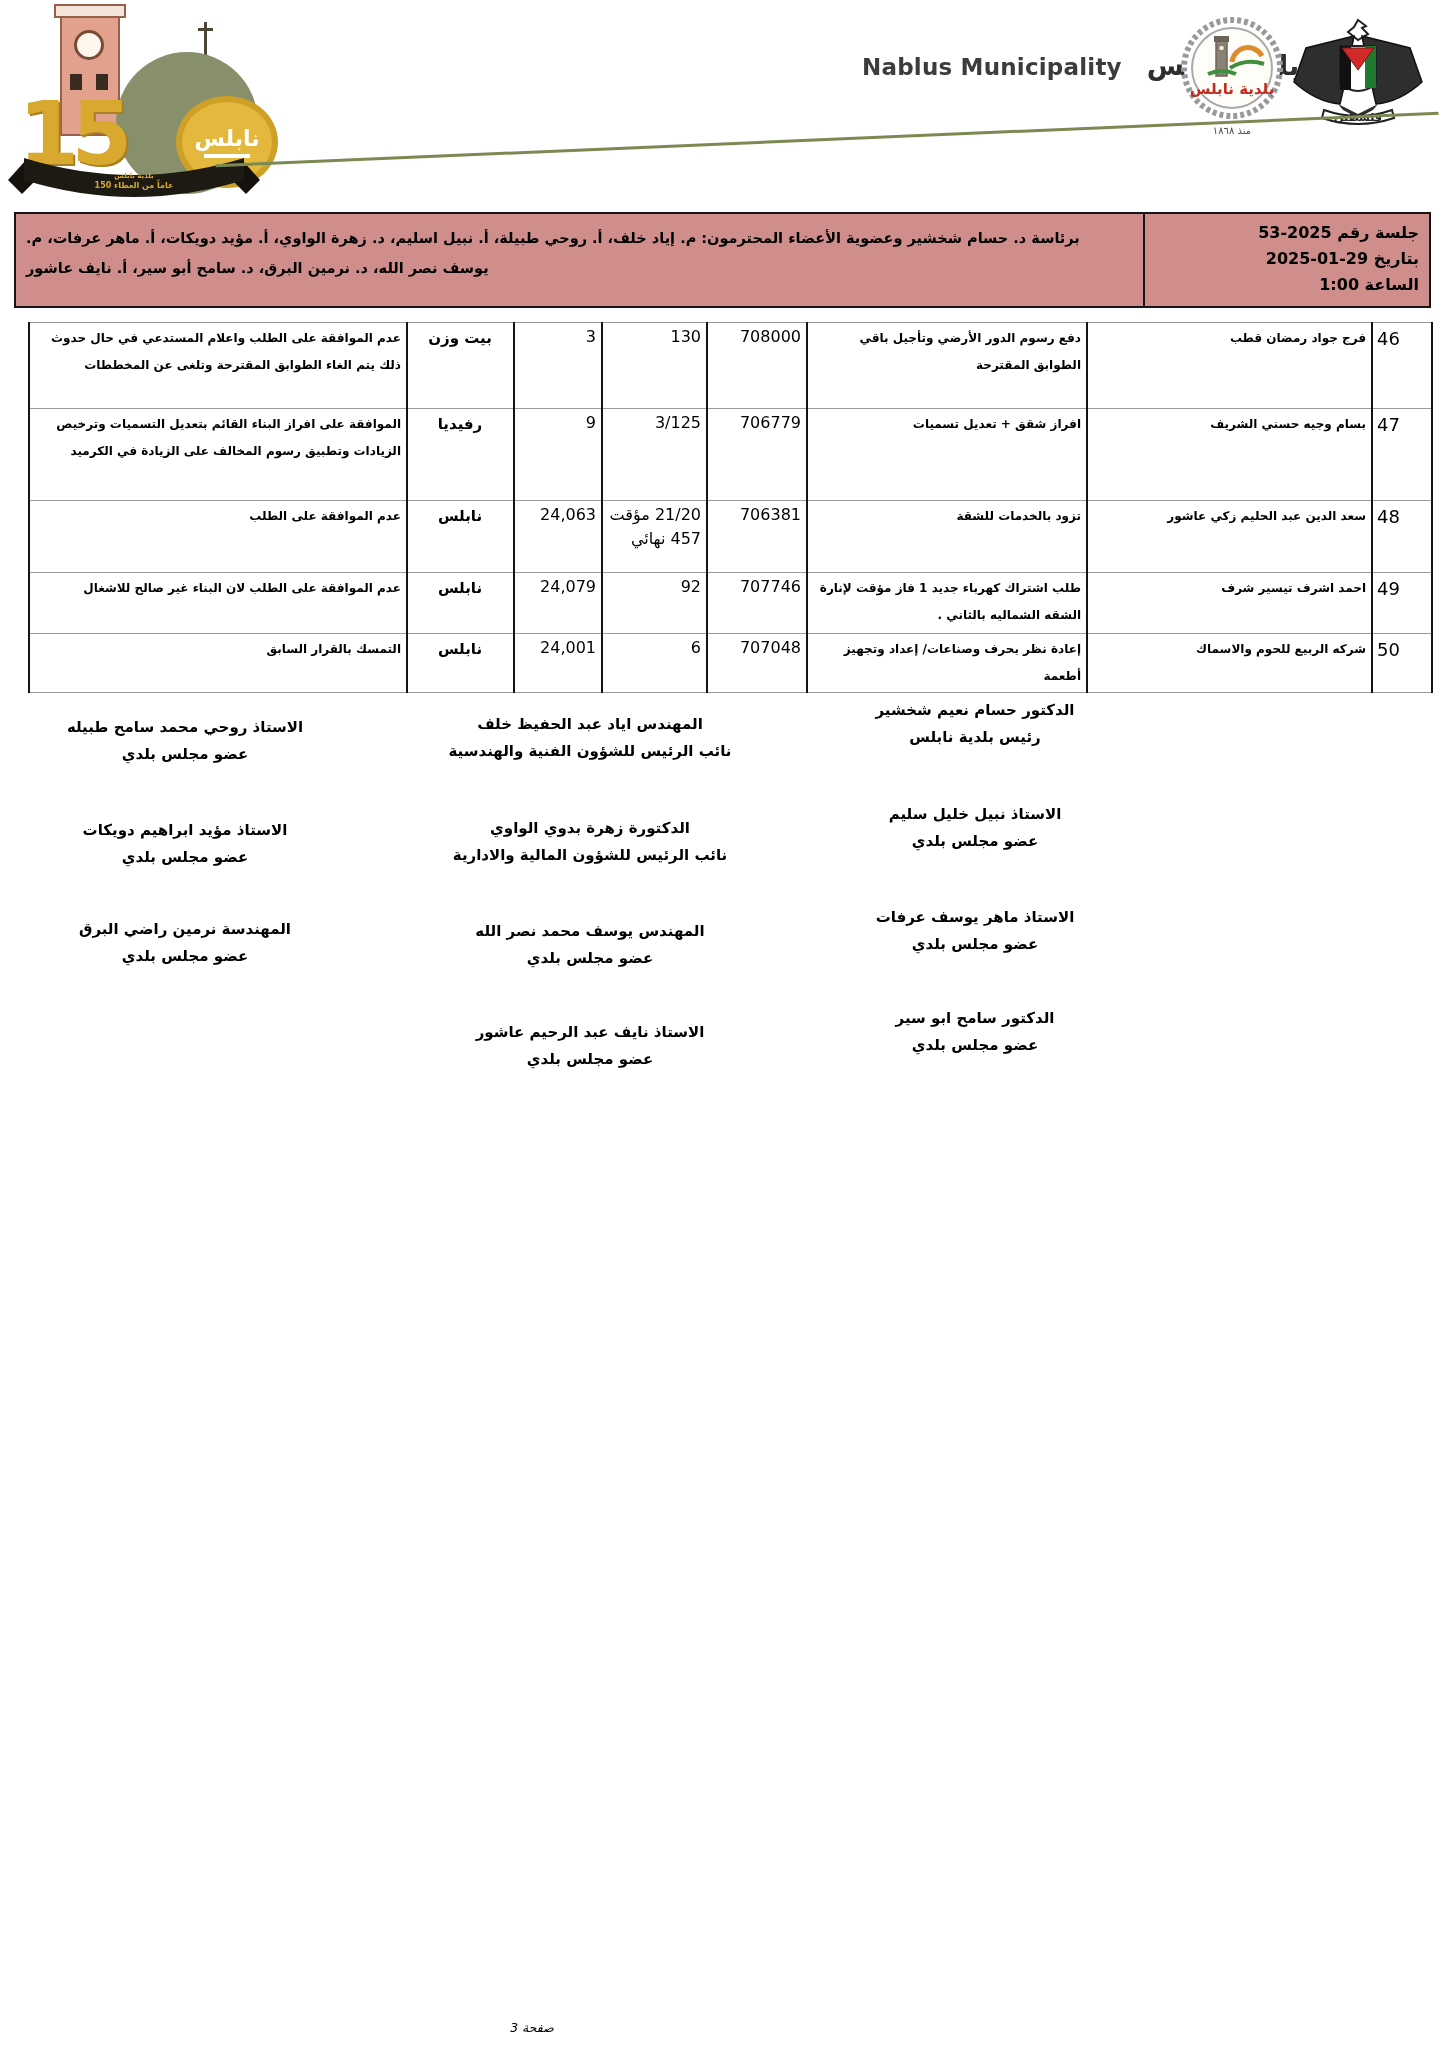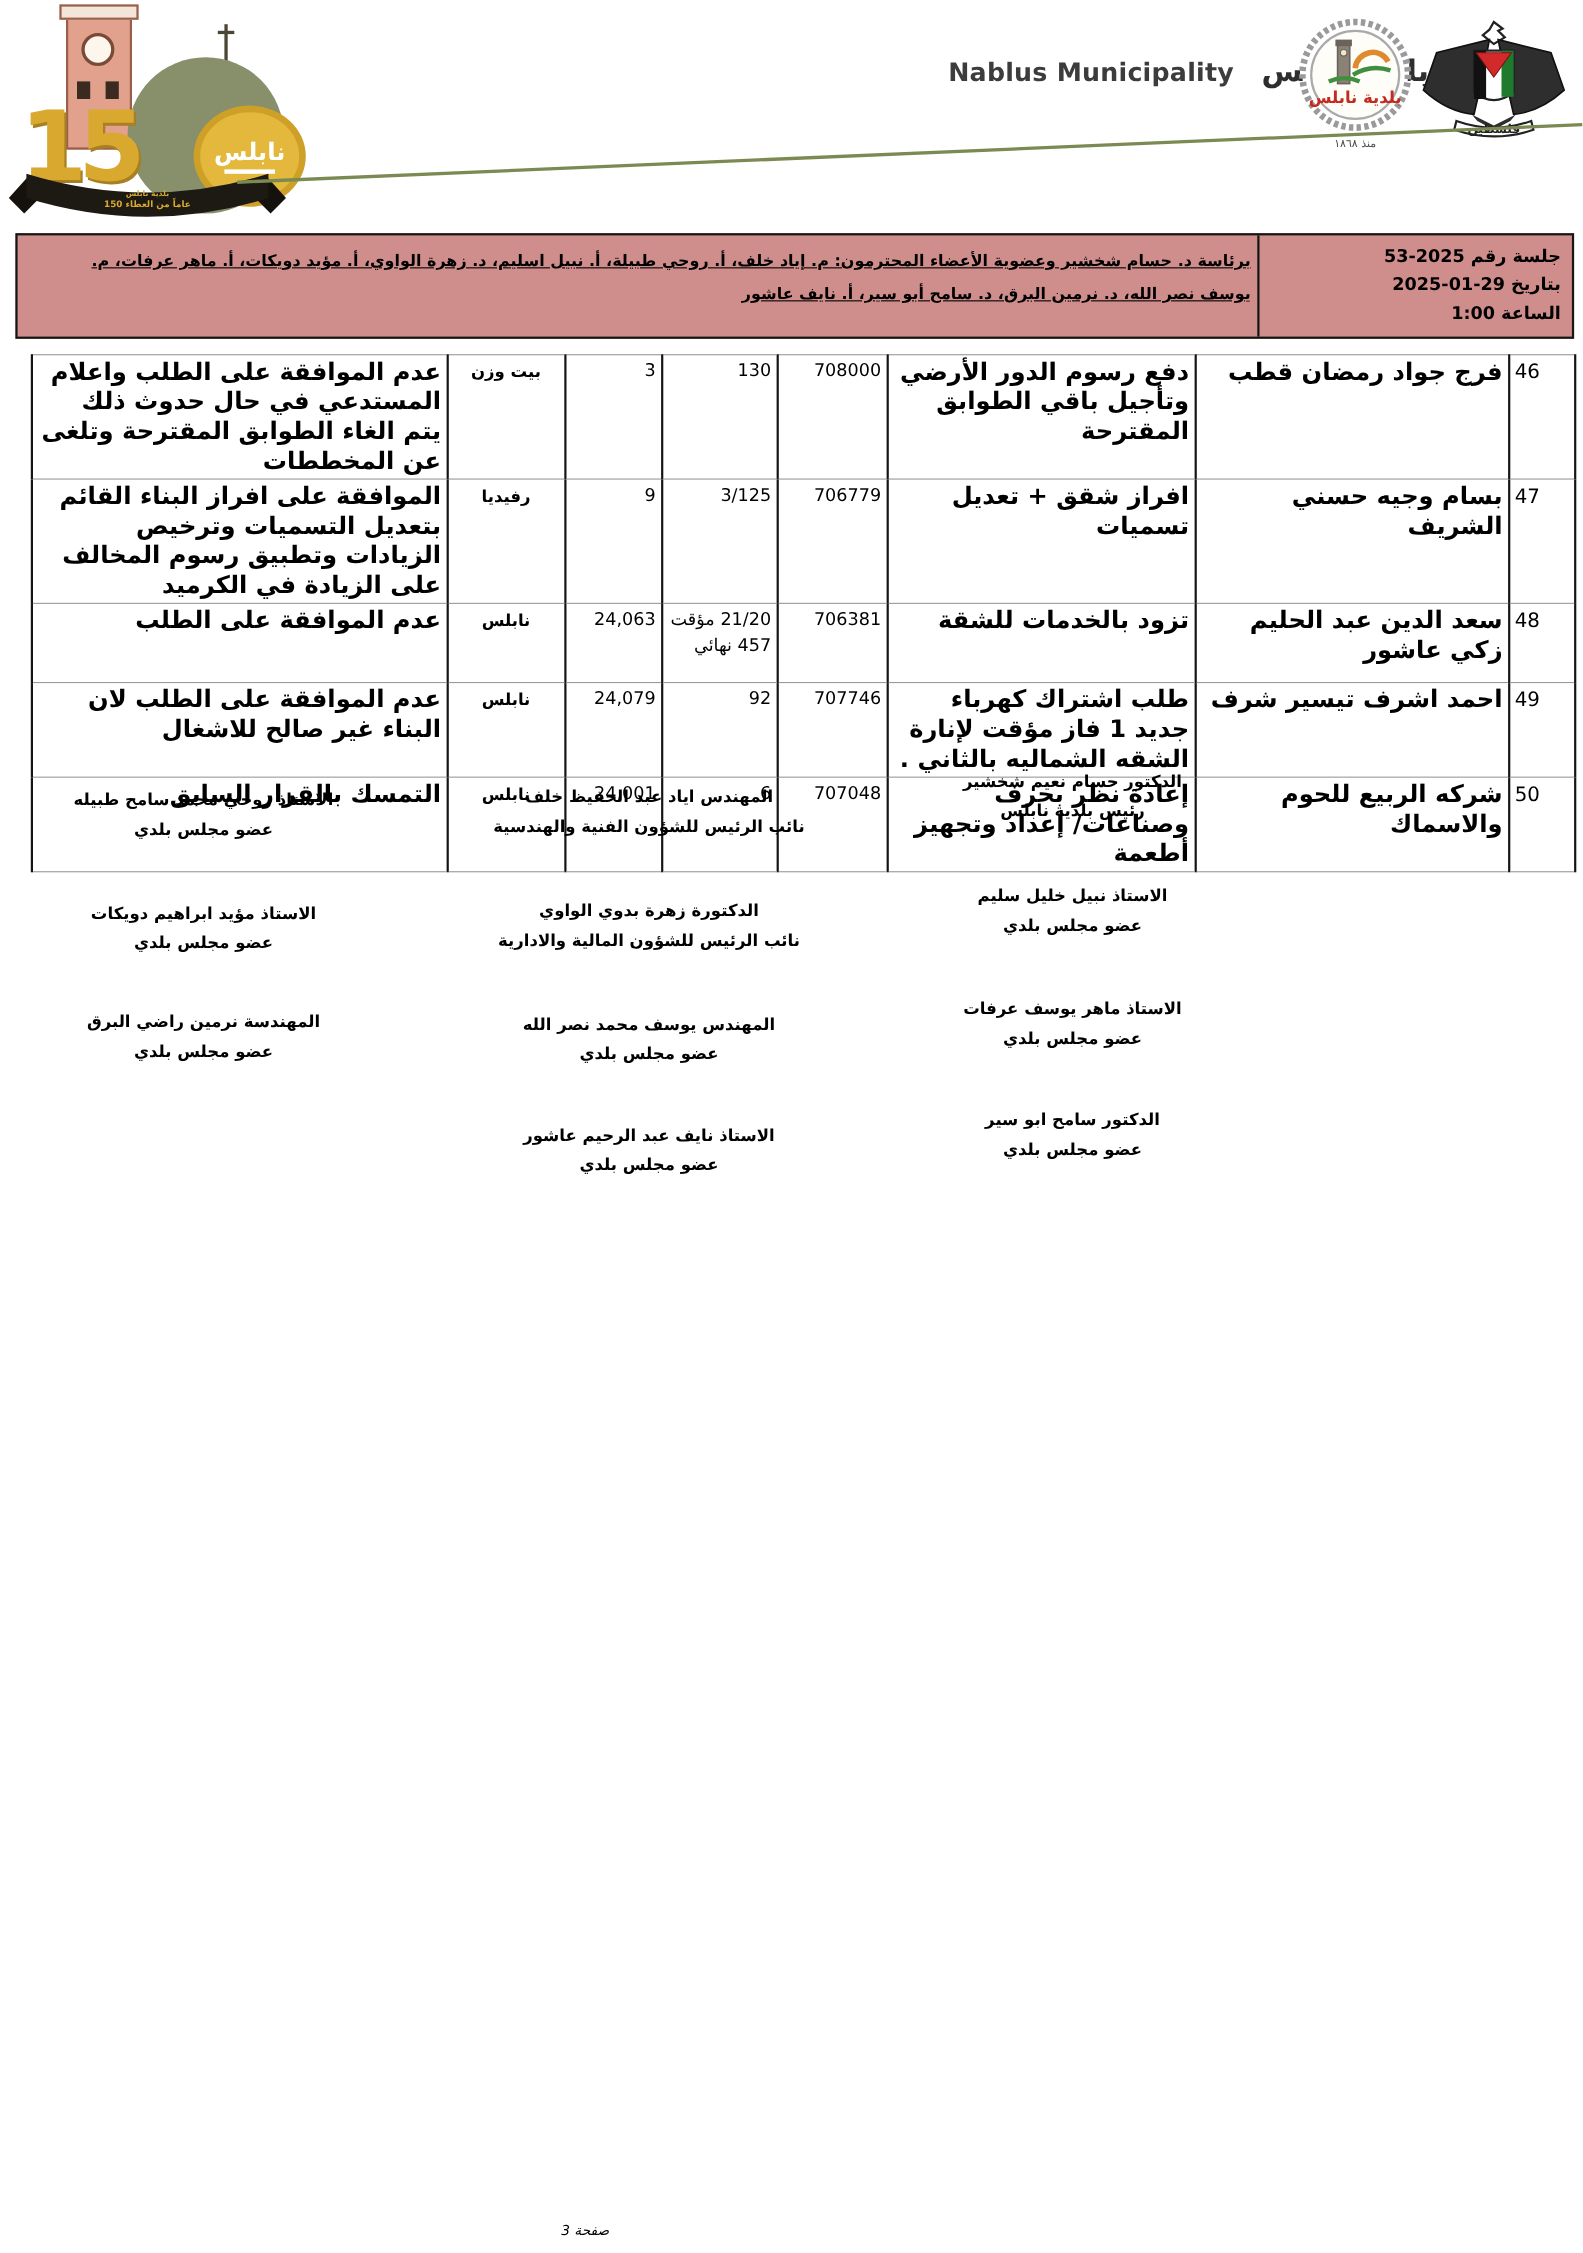--- a/index.html
+++ b/index.html
@@ -40,33 +40,33 @@
 
   
   .seal{position:absolute;left:1178px;top:16px;width:108px;height:122px;}
   .eagle{position:absolute;left:1288px;top:18px;width:140px;height:112px;}
 
   
   .session-bar{position:absolute;left:14px;top:212px;width:1417px;height:96px;box-sizing:border-box;
                background:#cf8e8c;border:2px solid #151515;display:flex;direction:rtl;}
   .session-meta{width:286px;box-sizing:border-box;border-left:2px solid #151515;
                 padding:6px 10px 0 4px;text-align:right;font-weight:bold;font-size:16px;line-height:26px;}
-  .session-attendees{flex:1;box-sizing:border-box;padding:9px 6px 0 10px;text-align:right;
-                     font-weight:bold;font-size:14.5px;line-height:30px;text-decoration:underline;}
+  .session-attendees{flex:1;box-sizing:border-box;padding:9px 6px 0 10px;text-align:left;
+                     font-weight:bold;font-size:14.5px;line-height:30px;}
 
   
   .dtable{position:absolute;left:28px;top:322px;width:1403px;border-collapse:collapse;table-layout:fixed;}
   .dtable td{border-left:2px solid #141414;border-right:2px solid #141414;
              border-top:1.5px solid #9a9a9a;border-bottom:1.5px solid #9a9a9a;
              vertical-align:top;padding:2px 5px 2px 4px;font-size:16px;font-weight:bold;
              line-height:27px;overflow:hidden;word-wrap:break-word;}
   .dtable td.c-no{text-align:left;font-weight:normal;font-size:18px;}
   .dtable td.c-num,.dtable td.c-parcel,.dtable td.c-block{font-weight:normal;font-size:16px;line-height:24px;}
   .dtable td.c-loc{text-align:center;font-size:15px;}
-  .dtable td.c-name,.dtable td.c-subj,.dtable td.c-dec{font-size:22px;}
+  .dtable td.c-name,.dtable td.c-subj,.dtable td.c-dec{font-size:12px;}
 
   
   .sig{position:absolute;width:370px;text-align:center;font-weight:bold;font-size:15px;line-height:25px;}
   .sig-role{margin-top:2px;}
 
   
   .page-footer{position:absolute;left:492px;top:2020px;width:80px;direction:rtl;text-align:center;
                font-size:12.5px;font-style:italic;}
 </style>
 </head>

